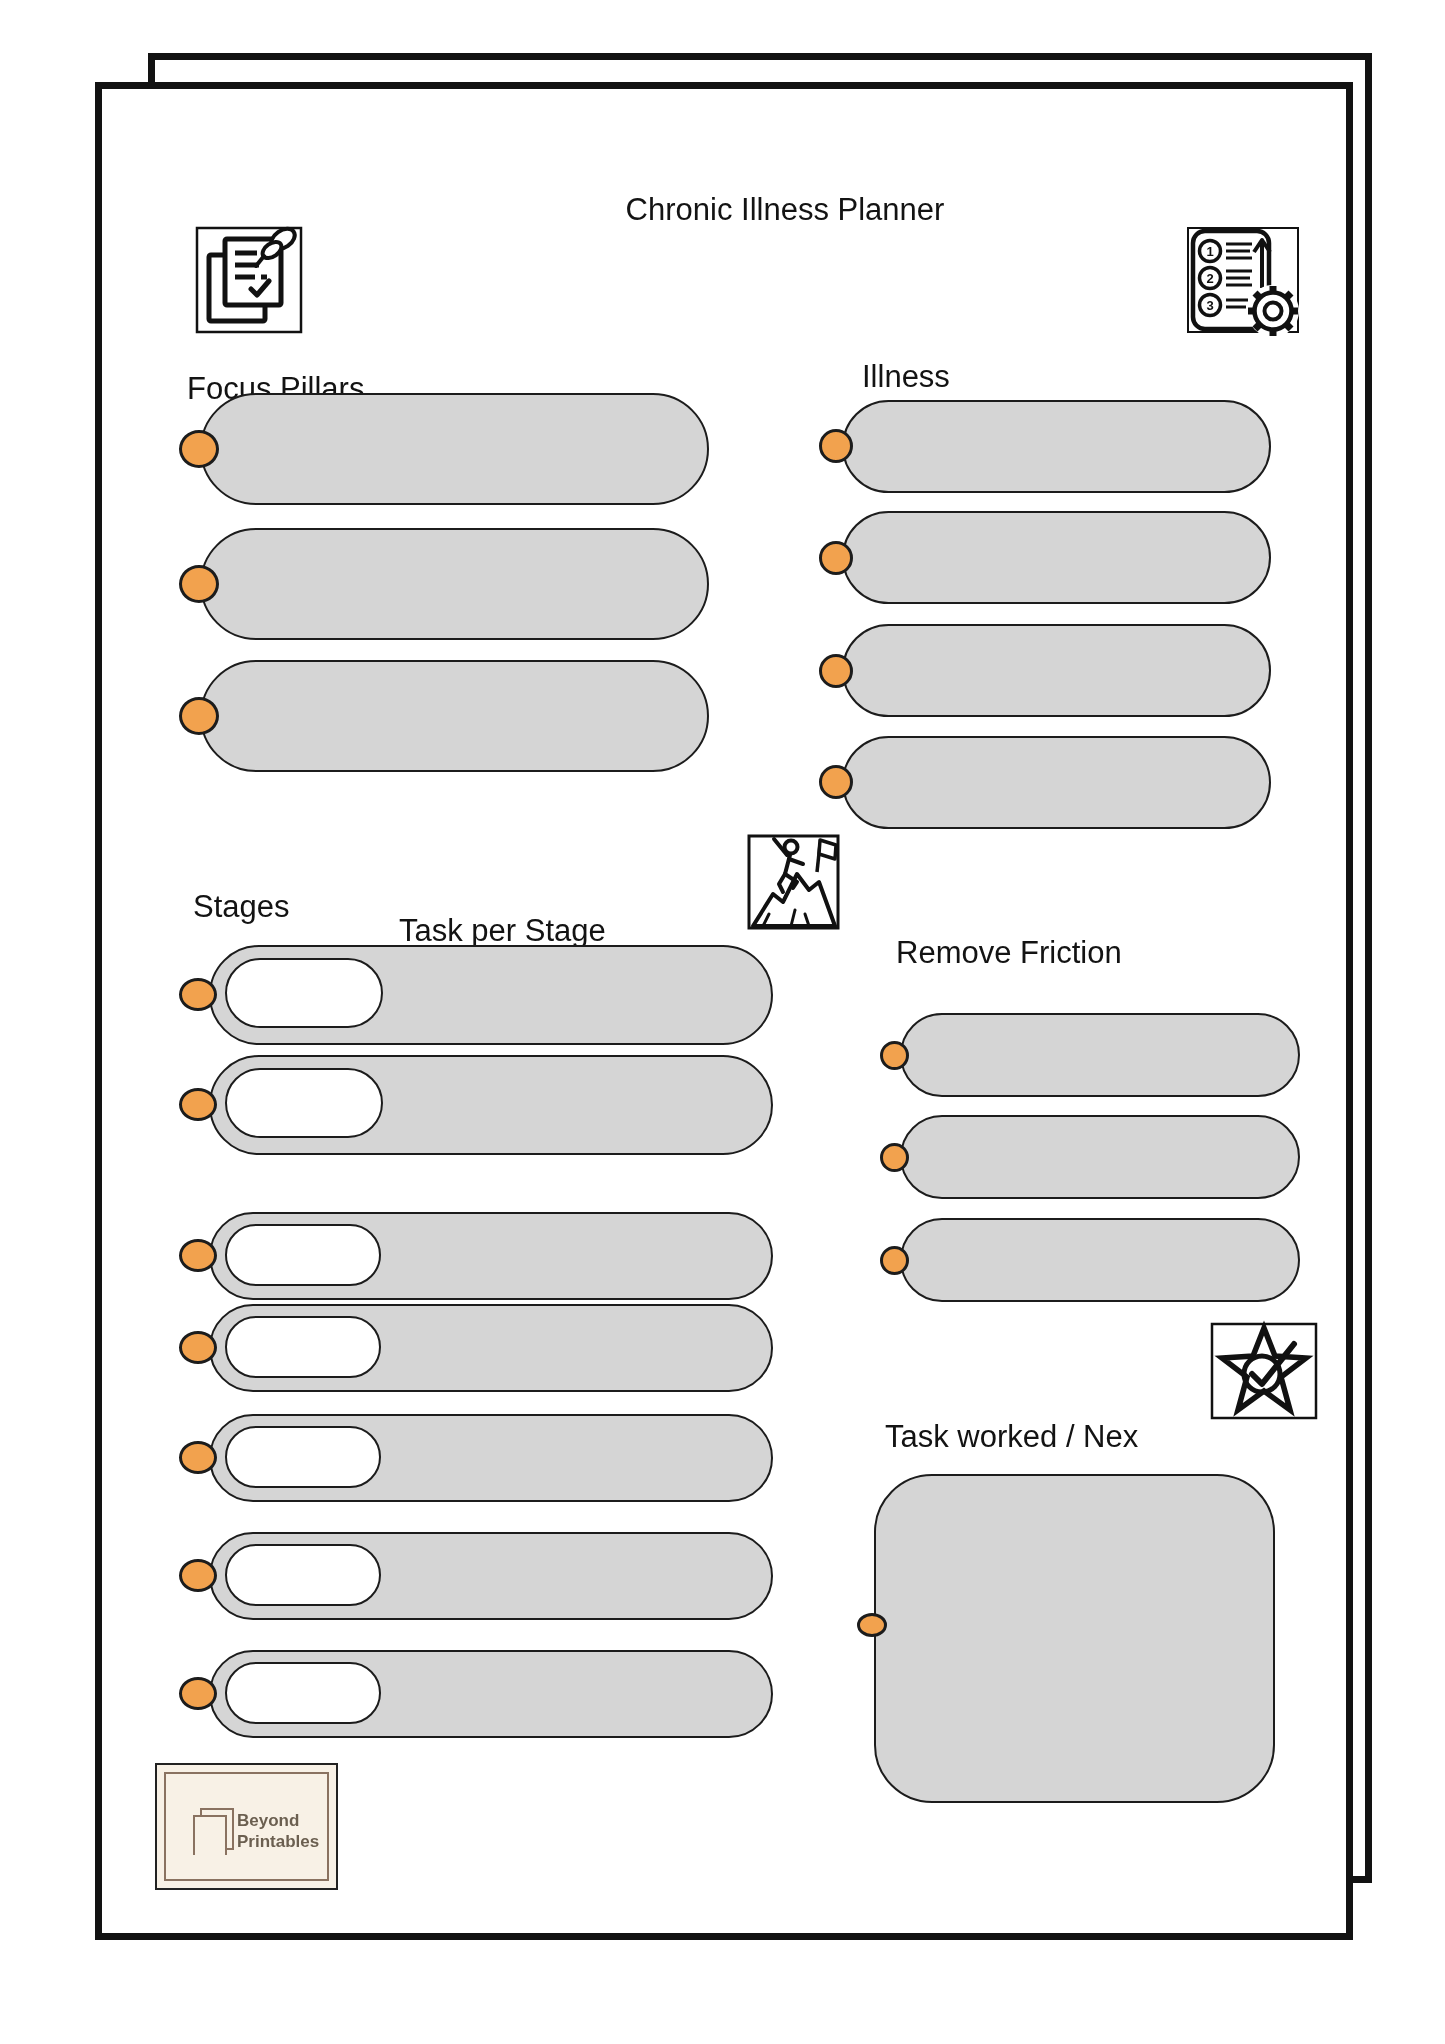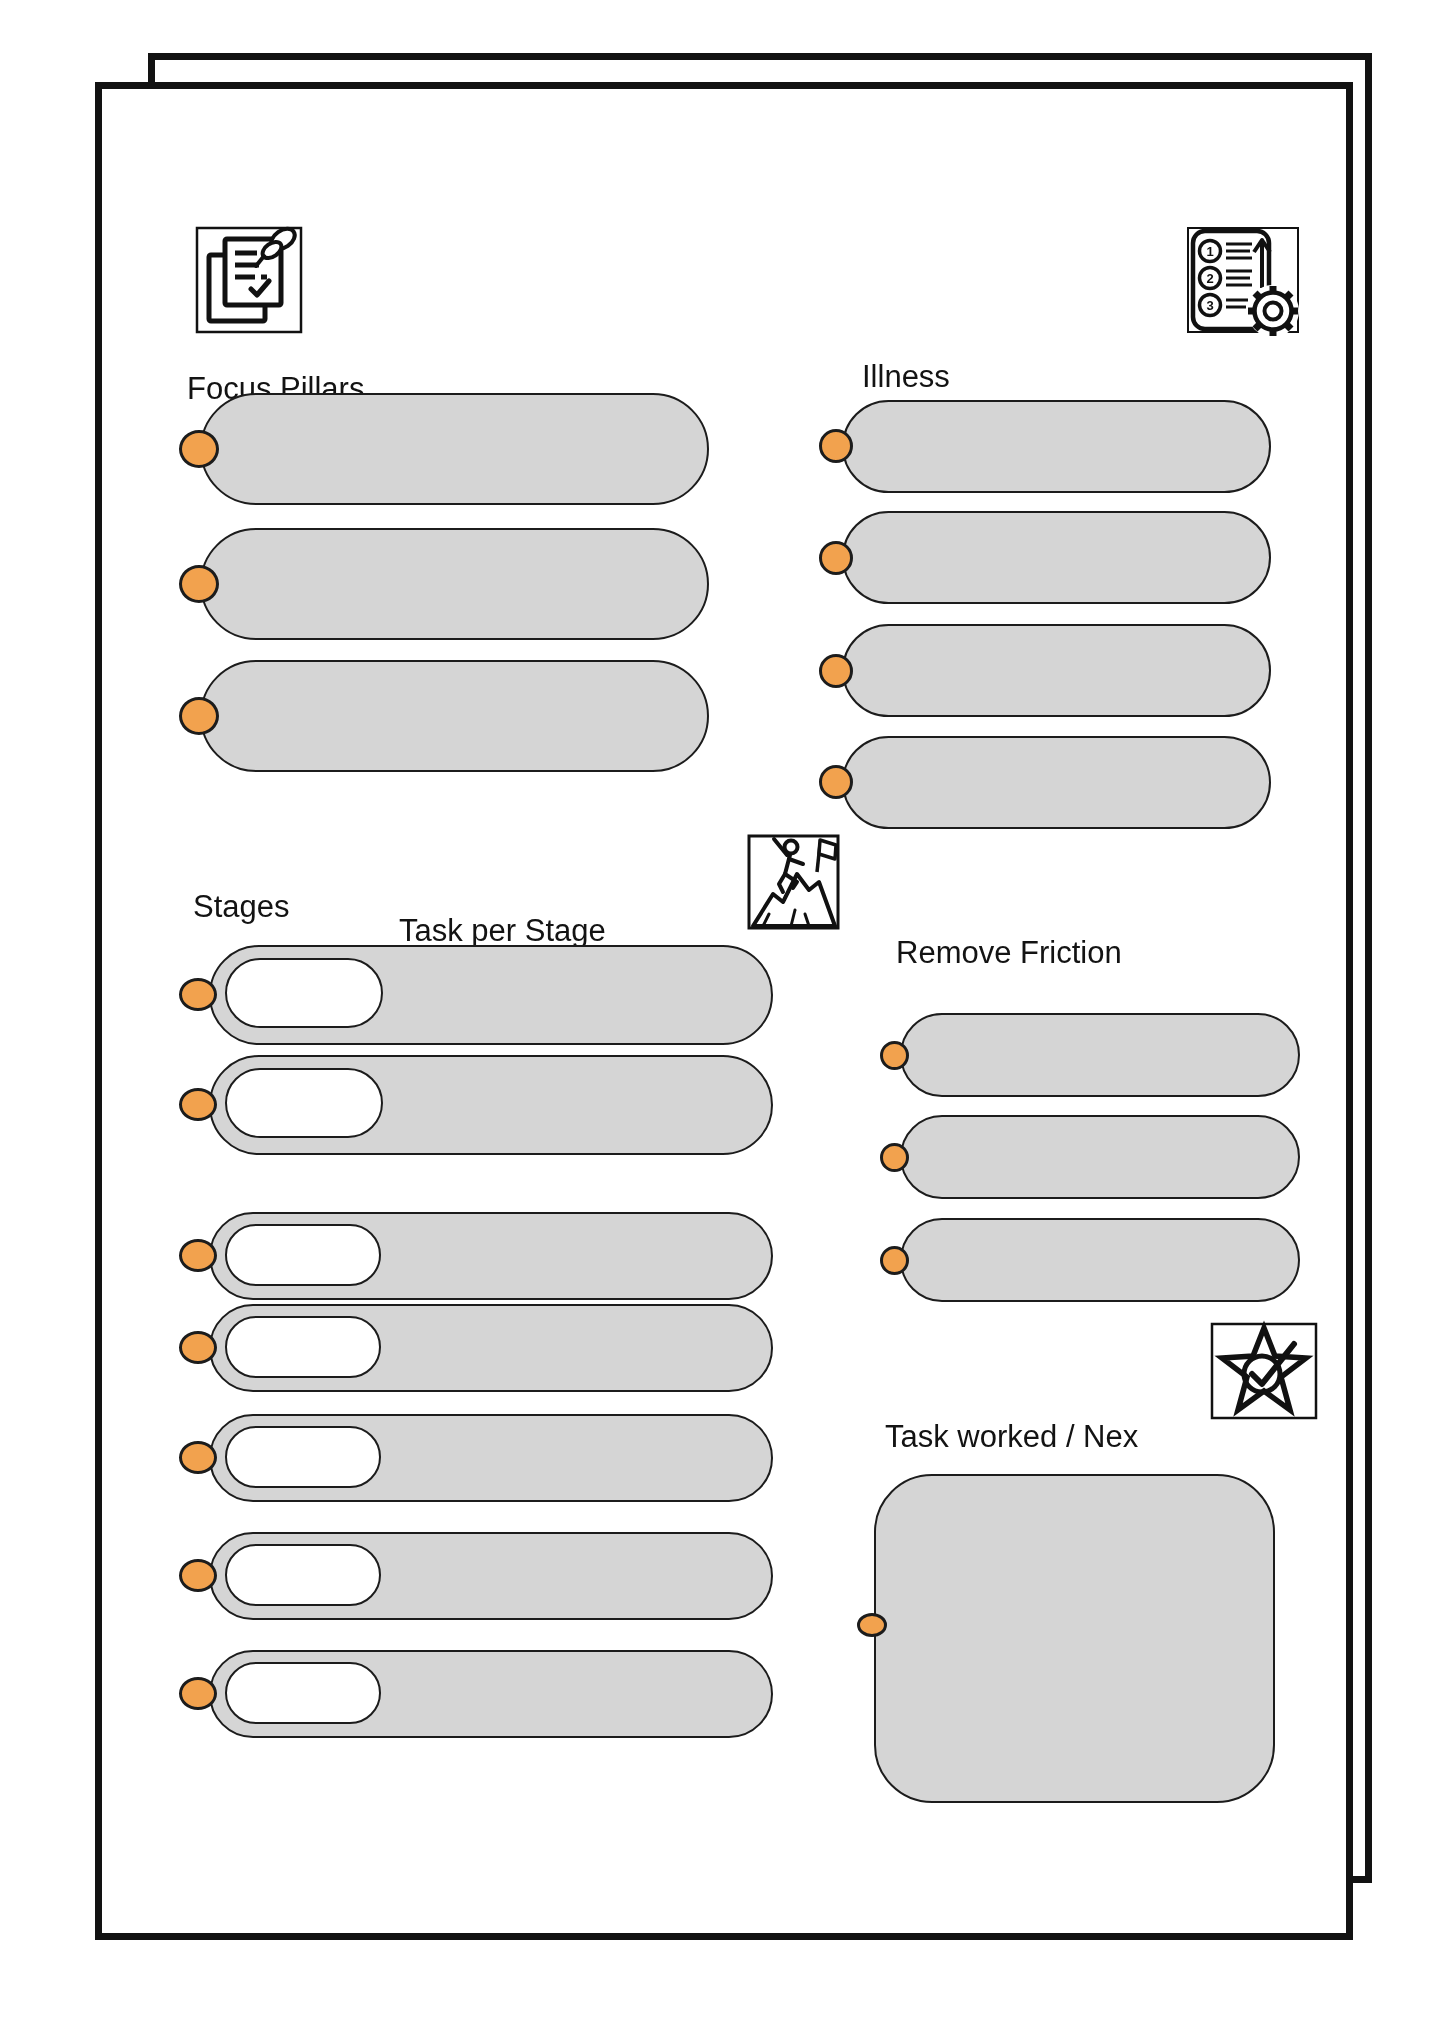--- a/index.html
+++ b/index.html
@@ -29,20 +29,21 @@
        text-decoration:underline;color:#111;cursor:pointer;}
 </style>
 </head>
 <body>
 
 <div id="canvas">
 
   <div class="page-rect" style="left:148px;top:53px;width:1224px;height:1830px;"></div>
   <div class="page-rect" style="left:95px;top:82px;width:1258px;height:1858px;"></div>
 
+  <div class="label" style="left:500px;top:193px;width:570px;text-align:center;">Chronic Illness Planner</div>
 
   <svg class="icon" style="left:195px;top:225px;" width="108" height="110" viewBox="0 0 108 110">
     <rect x="2" y="3" width="104" height="104" fill="none" stroke="#111" stroke-width="2.5"></rect>
     <rect x="14" y="30" width="56" height="66" rx="2" fill="#fff" stroke="#111" stroke-width="5"></rect>
     <rect x="30" y="14" width="56" height="66" rx="2" fill="#fff" stroke="#111" stroke-width="5"></rect>
     <line x1="40" y1="28" x2="62" y2="28" stroke="#111" stroke-width="5"></line>
     <line x1="68" y1="28" x2="74" y2="28" stroke="#111" stroke-width="5"></line>
     <line x1="40" y1="40" x2="64" y2="40" stroke="#111" stroke-width="5"></line>
     <line x1="40" y1="52" x2="60" y2="52" stroke="#111" stroke-width="5"></line>
     <line x1="66" y1="52" x2="72" y2="52" stroke="#111" stroke-width="5"></line>
@@ -169,15 +170,24 @@
     <rect x="2" y="4" width="104" height="94" fill="none" stroke="#111" stroke-width="2.5"></rect>
     <path d="M54,8 L65,36 L96,38 L71,57 L80,90 L54,71 L28,90 L37,57 L12,38 L43,36 Z" fill="none" stroke="#111" stroke-width="5.5" stroke-linejoin="miter"></path>
     <circle cx="52" cy="54" r="18" fill="none" stroke="#111" stroke-width="5"></circle>
     <path d="M42,54 L52,64 L84,24" fill="none" stroke="#111" stroke-width="6" stroke-linecap="round" stroke-linejoin="round"></path>
   </svg>
 
   <div class="label" style="left:885px;top:1420px;">Task worked / Nex</div>
   <div class="pill" style="left:874px;top:1474px;width:401px;height:329px;border-radius:58px;border-width:2.5px;"></div>
   <div class="dot" style="left:857px;top:1613px;width:30px;height:24px;"></div>
 
+  <div id="logo-box">
+    <div id="logo-inner-border"></div>
+    <svg style="position:absolute;left:34px;top:42px;" width="46" height="48" viewBox="0 0 46 48">
+      <rect x="10" y="2" width="32" height="40" fill="#F8F1E6" stroke="#8A7260" stroke-width="2"></rect>
+      <rect x="3" y="9" width="32" height="40" fill="#F8F1E6" stroke="#8A7260" stroke-width="2"></rect>
+    </svg>
+    <div class="logo-text" style="top:45px;font-weight:700;">Beyond</div>
+    <div class="logo-text" style="top:66px;font-weight:600;">Printables</div>
+  </div>
 
 
 </div>
 
 </body></html>

